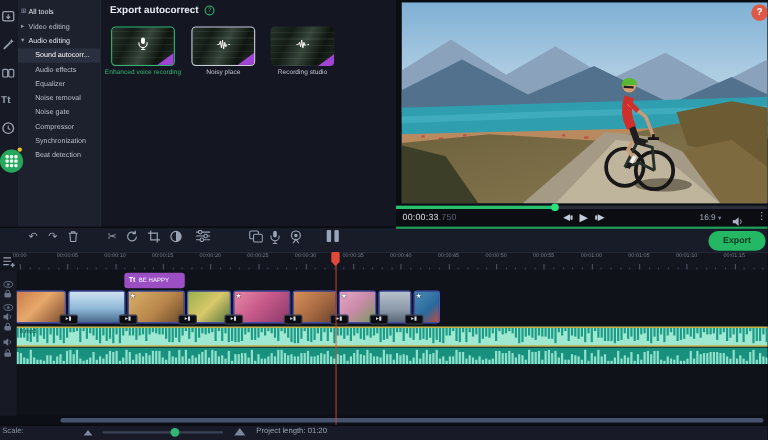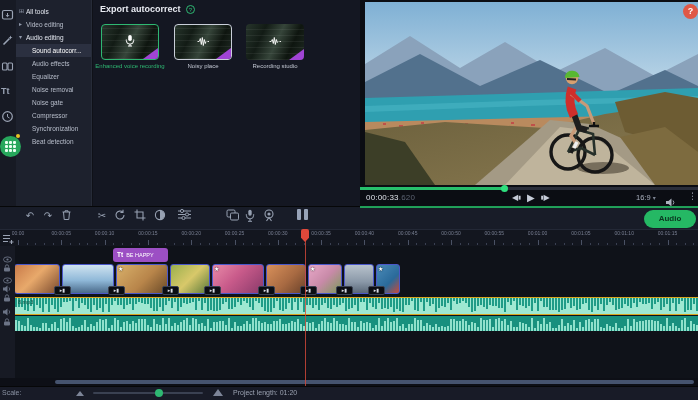--- a/index.html
+++ b/index.html
@@ -299,21 +299,21 @@
         <path d="M200 74 a7.5 7.5 0 0 1 14.5 1 l-14.5 1 z" fill="#58b832"></path>
         <path d="M202 77 l9 .5" stroke="#202020" stroke-width="2"></path>
         <path d="M224 124 h10 M229 120 v5" stroke="#111" stroke-width="2.4"></path>
       </g>
     </svg>
   </div>
   <div id="help-btn" class="abs">?</div>
   <div id="progress-track" class="abs"></div>
   <div id="progress-fill" class="abs"></div>
   <div id="progress-knob" class="abs"></div>
-  <div id="timecode" class="abs"><span>00:00:33</span><span class="frac">.<span>620</span></span></div>
+  <div id="timecode" class="abs"><span>00:00:33</span><span class="frac">.<span>750</span></span></div>
   <div id="transport" class="abs">
     <span class="tbtn">◀<span style="font-size:5px;vertical-align:1px">▮</span></span>
     <span class="tbtn" style="font-size:10px">▶</span>
     <span class="tbtn"><span style="font-size:5px;vertical-align:1px">▮</span>▶</span>
   </div>
   <div id="aspect" class="abs"><span>16:9</span> <span class="chev">▾</span></div>
   <div id="pv-speaker" class="abs">
     <svg width="11" height="9" viewBox="0 0 11 9">
         <polygon points="0,3 2.5,3 5.5,0.5 5.5,8.5 2.5,6 0,6" fill="currentColor"></polygon>
         <path d="M7 2.5 a3 3 0 0 1 0 4" fill="none" stroke="currentColor" stroke-width=".9"></path>
@@ -369,21 +369,21 @@
     </span>
   <span class="tool" style="left:262px">
     <svg width="12" height="13" viewBox="0 0 12 13">
         <circle cx="6" cy="5" r="4" fill="none" stroke="currentColor" stroke-width="1.1"></circle>
         <circle cx="6" cy="5" r="1.6" fill="currentColor"></circle>
         <path d="M3.5 12 l2.5-3.5 2.5 3.5" fill="none" stroke="currentColor" stroke-width="1.1"></path>
       </svg>
     </span>
   <span class="pausebar" style="left:297px"></span>
   <span class="pausebar" style="left:304px"></span>
-  <div id="export-btn" class="abs">Audio</div>
+  <div id="export-btn" class="abs">Export</div>
 
   <div id="ruler" class="abs"></div>
   <span id="addtrack" class="abs">
     <svg width="12" height="12" viewBox="0 0 12 12">
         <path d="M1 2.5 h7 M1 5.5 h7 M1 8.5 h5" stroke="currentColor" stroke-width="1.1"></path>
         <path d="M9.5 7 v4 M7.5 9 h4" stroke="currentColor" stroke-width="1.1"></path>
       </svg></span>
   <div class="abs" style="left:0;top:229px;width:698px;height:17px;overflow:hidden">
       <div class="tick-label" style="left: 18px;">00:00</div>
       <div class="tick" style="left: 18px;"></div>

